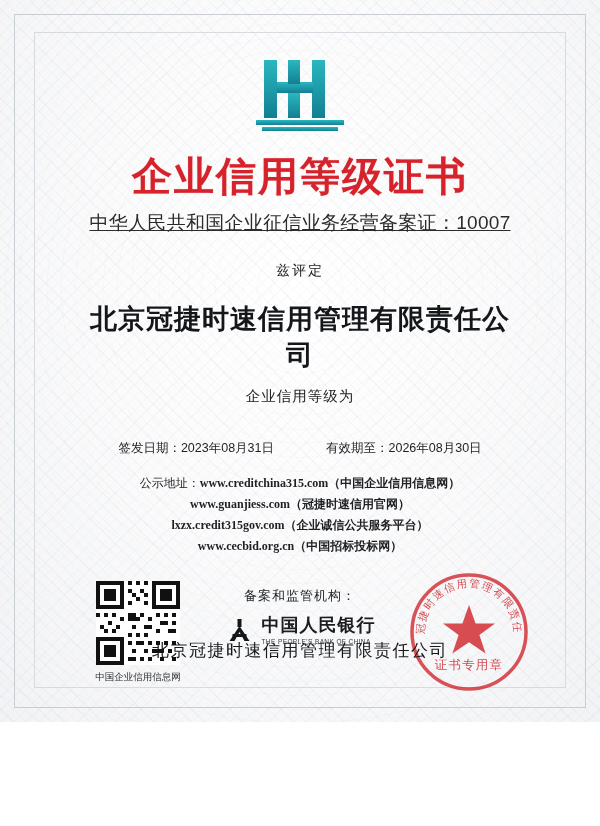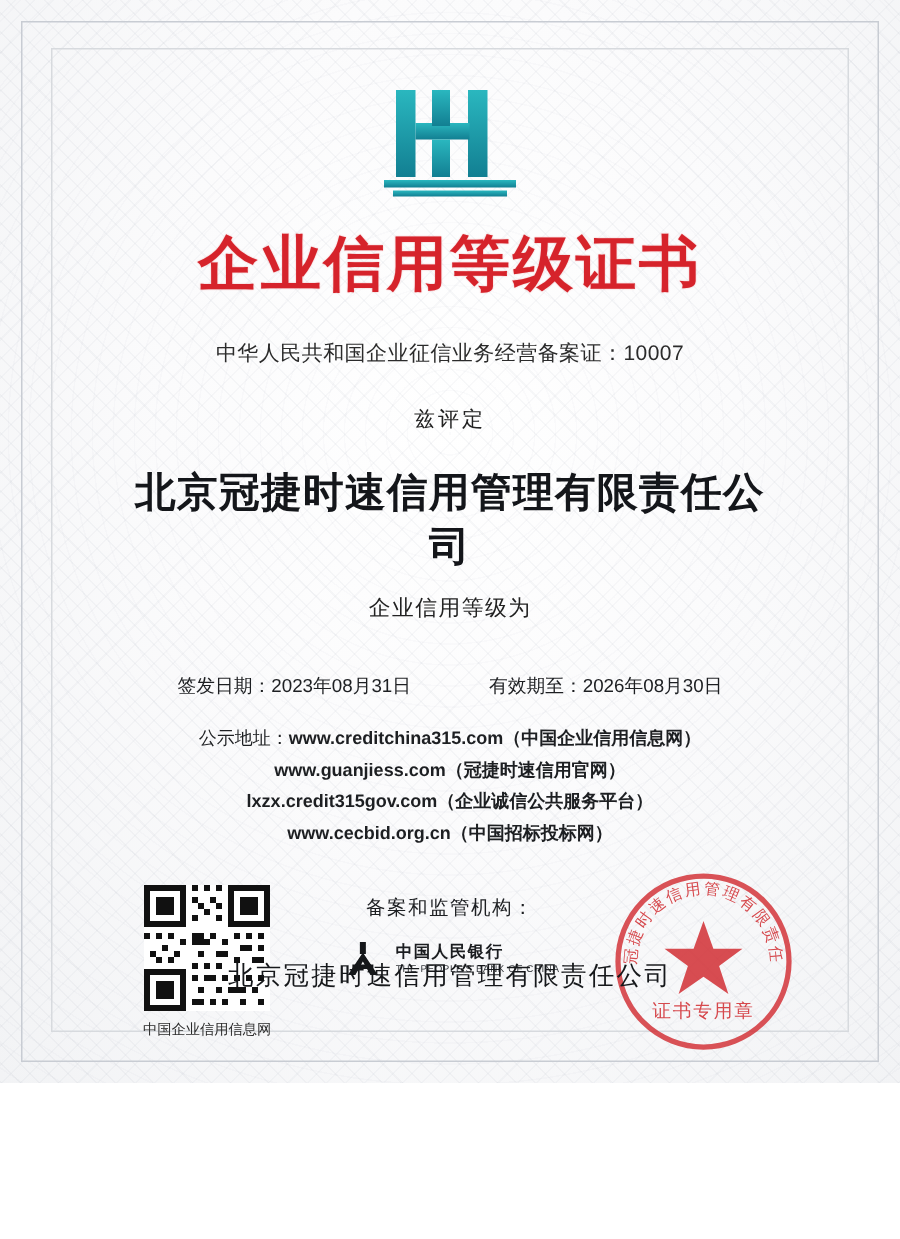--- a/index.html
+++ b/index.html
@@ -69,24 +69,25 @@
     margin-top: 16px;
     font-family: "DejaVu Sans", "Liberation Sans", sans-serif;
     font-size: 40px;
     font-weight: bold;
     letter-spacing: 2px;
     color: #d6232b;
     line-height: 1.1;
     text-shadow: 0 0 1px rgba(214,35,43,.45);
   }
   .record-line {
-    margin-top: 29px;
-    font-size: 14px;
+    margin-top: 12px;
+    font-size: 19px;
     color: #2b2b2b;
     letter-spacing: .3px;
+    text-decoration: underline;
   }
 
   .cert-no {
     margin-top: 36px;
     font-size: 15px;
     color: #16181b;
     letter-spacing: .6px;
     font-weight: bold;
   }
   .cert-no .label { font-weight: bold; }
@@ -134,20 +135,21 @@
     color: #1d1f22;
   }
   .dates .seg { white-space: nowrap; }
 
   
   .urls {
     margin-top: 16px;
     font-size: 12px;
     color: #1d1f22;
     line-height: 1.75;
+    font-family: Liberation Serif, serif;
   }
   .urls .first-row { font-weight: normal; }
   .urls .u { font-weight: bold; }
 
   
   .bottom {
     position: relative;
     width: 100%;
     flex: 1;
     margin-top: 6px;
@@ -187,21 +189,21 @@
     left: 50%;
     transform: translateX(-50%);
     top: 52px;
     display: flex;
     align-items: center;
     gap: 7px;
   }
   .bank-mark { width: 30px; height: 30px; }
   .bank-text { text-align: left; }
   .bank-cn {
-    font-size: 11px;
+    font-size: 18px;
     font-weight: bold;
     color: #1b1d20;
     letter-spacing: 1px;
     line-height: 1.1;
   }
   .bank-en {
     font-size: 6.5px;
     color: #35383c;
     letter-spacing: .4px;
     margin-top: 2px;

